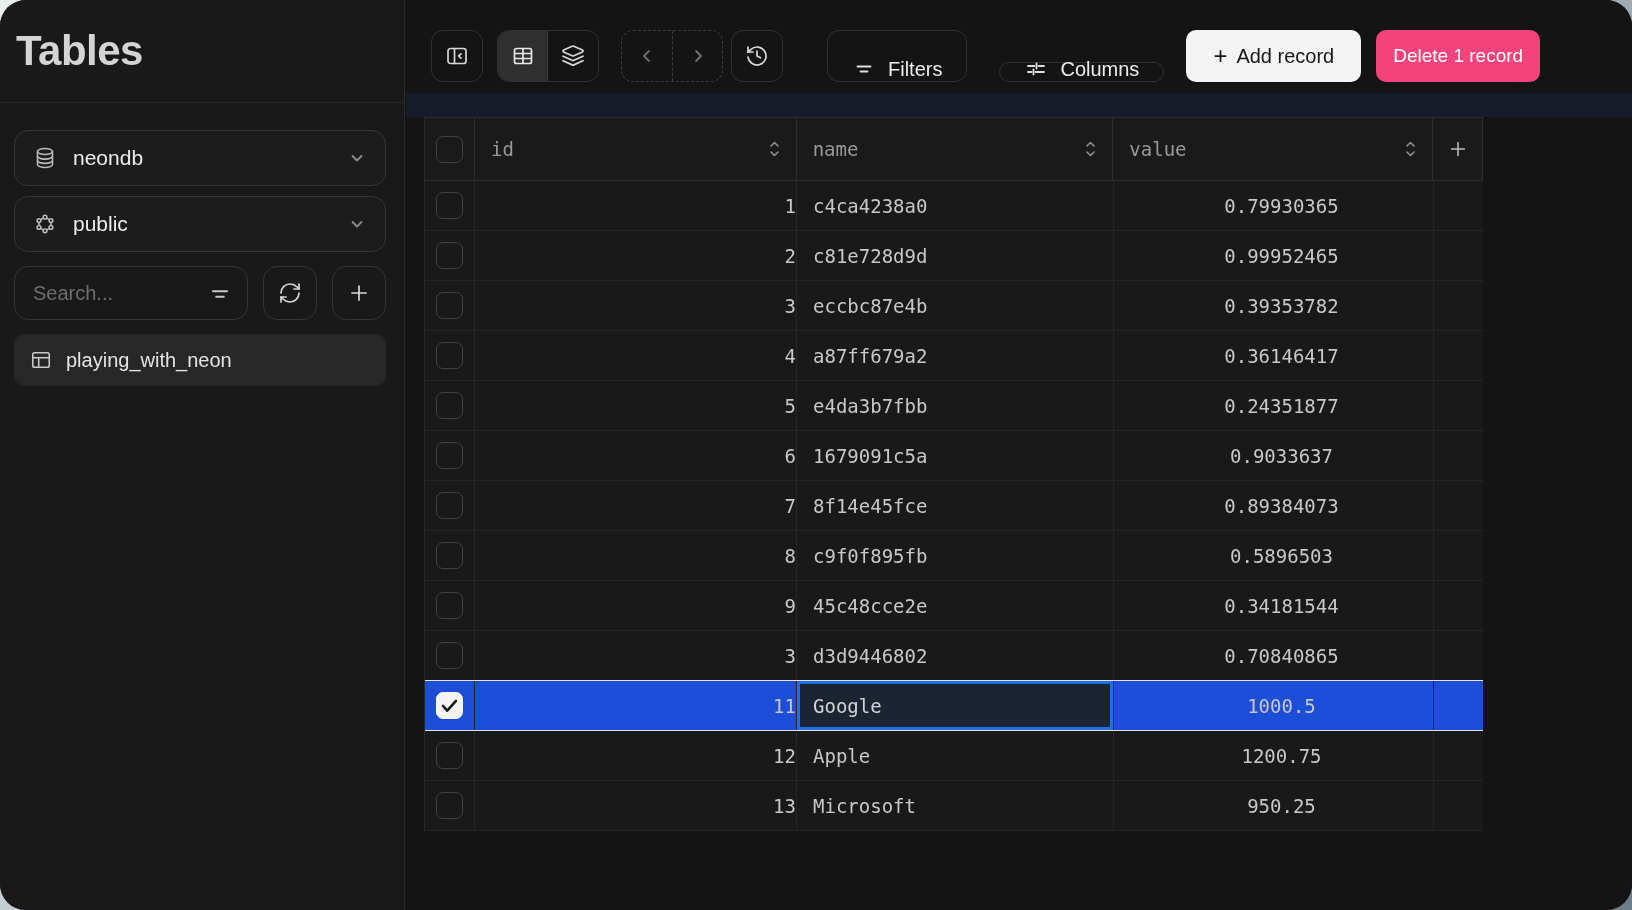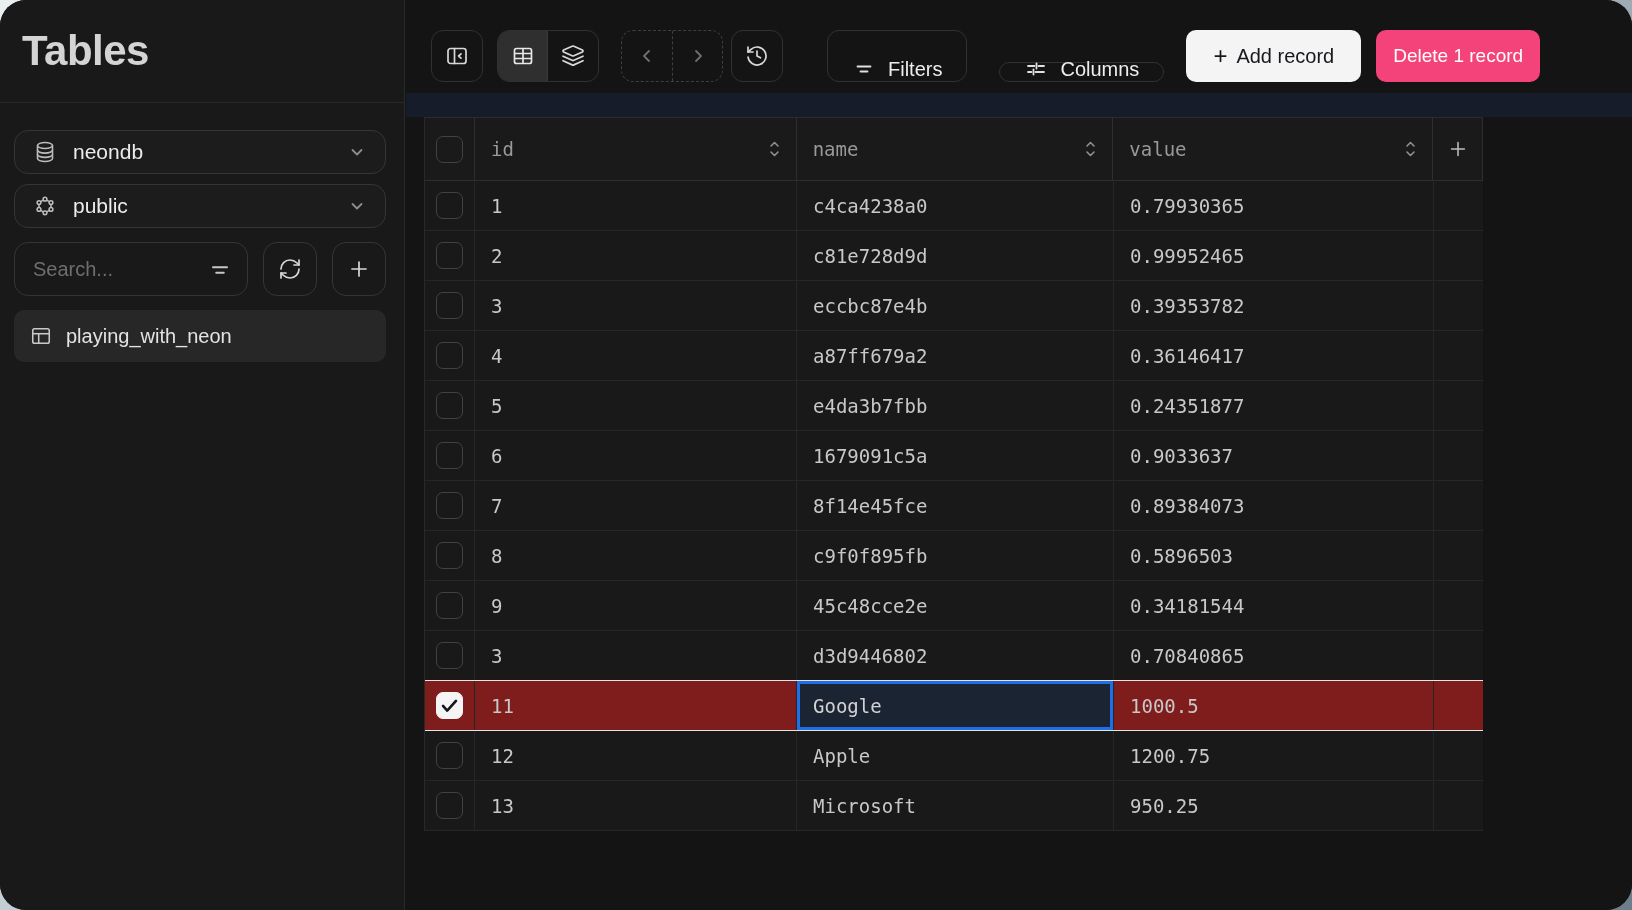--- a/index.html
+++ b/index.html
@@ -12,25 +12,25 @@
     position:relative; width:1632px; height:910px;
     background:#141414; border-radius:26px; overflow:hidden;
     color:#d6d6d6;
   }
 
   
   .sidebar {
     position:absolute; left:0; top:0; width:405px; height:910px;
     background:#191919; border-right:1px solid #2a2a2a;
   }
-  .sidebar-header { height:103px; border-bottom:1px solid #282828; display:flex; align-items:center; padding-left:22px; }
+  .sidebar-header { height:103px; border-bottom:1px solid #282828; display:flex; align-items:center; padding-left:16px; }
   .sidebar-title { font-size:42px; font-weight:700; color:#d4d4d4; letter-spacing:-0.5px; }
   .sidebar-body { padding:27px 18px 0 14px; }
   .select-control {
-    height:44px; border:1px solid #353535; border-radius:14px; background:#1c1c1c;
+    height:56px; border:1px solid #353535; border-radius:14px; background:#1c1c1c;
     display:flex; align-items:center; padding:0 18px; margin-bottom:10px; cursor:pointer;
   }
   .select-control .ctl-icon { display:flex; margin-right:16px; }
   .select-label { font-size:21px; color:#ececec; }
   .chev-down { margin-left:auto; display:flex; }
   .search-row { display:flex; gap:15px; margin-top:14px; }
   .search-box {
     position:relative; flex:1; height:54px; border:1px solid #353535; border-radius:14px;
   }
   .search-box input {
@@ -90,31 +90,31 @@
     border-left:1px solid #292929; border-top:1px solid #2c2c2c;
   }
   .thead { display:flex; height:63px; background:#1a1a1a; }
   .th {
     border-right:1px solid #2e2e2e; border-bottom:1px solid #2e2e2e;
     display:flex; align-items:center; color:#999999; cursor:pointer;
   }
   .th .th-label { padding-left:16px; }
   .th .sort-ic { margin-left:auto; margin-right:14px; display:flex; }
   .col-cb { width:50px; justify-content:center; padding-left:0 !important; }
-  .col-id { width:322px; }
+  .col-id { width:322px;justify-content:flex-end; }
   .col-name { width:317px; }
-  .col-value { width:320px; }
+  .col-value { width:320px;justify-content:center; }
   .col-add { width:50px; justify-content:center; }
   .tr { display:flex; height:50px; background:#191919; border-bottom:1px solid #262626; }
   .td {
     border-right:1px solid #262626; display:flex; align-items:center;
     padding-left:16px; color:#c8c8c8; cursor:pointer;
   }
   .td.col-cb { justify-content:center; padding-left:0; }
-  .tr.selected { height:51px; margin-top:-1px; border-top:1px solid #e4e4e4; border-bottom:1px solid #e4e4e4; background:#7f1d1d; }
+  .tr.selected { height:51px; margin-top:-1px; border-top:1px solid #e4e4e4; border-bottom:1px solid #e4e4e4; background:#1d4ed8; }
   .td.active { background:#1b2433; box-shadow:inset 0 0 0 3px #1f6fe8; color:#d3d3d3; }
 
   .cb {
     width:27px; height:27px; border:1.5px solid #424242; border-radius:7px;
     display:flex; align-items:center; justify-content:center; cursor:pointer;
   }
   .cb.checked { background:#f5f5f5; border-color:#f5f5f5; }
 
   svg { display:block; }
 </style>

